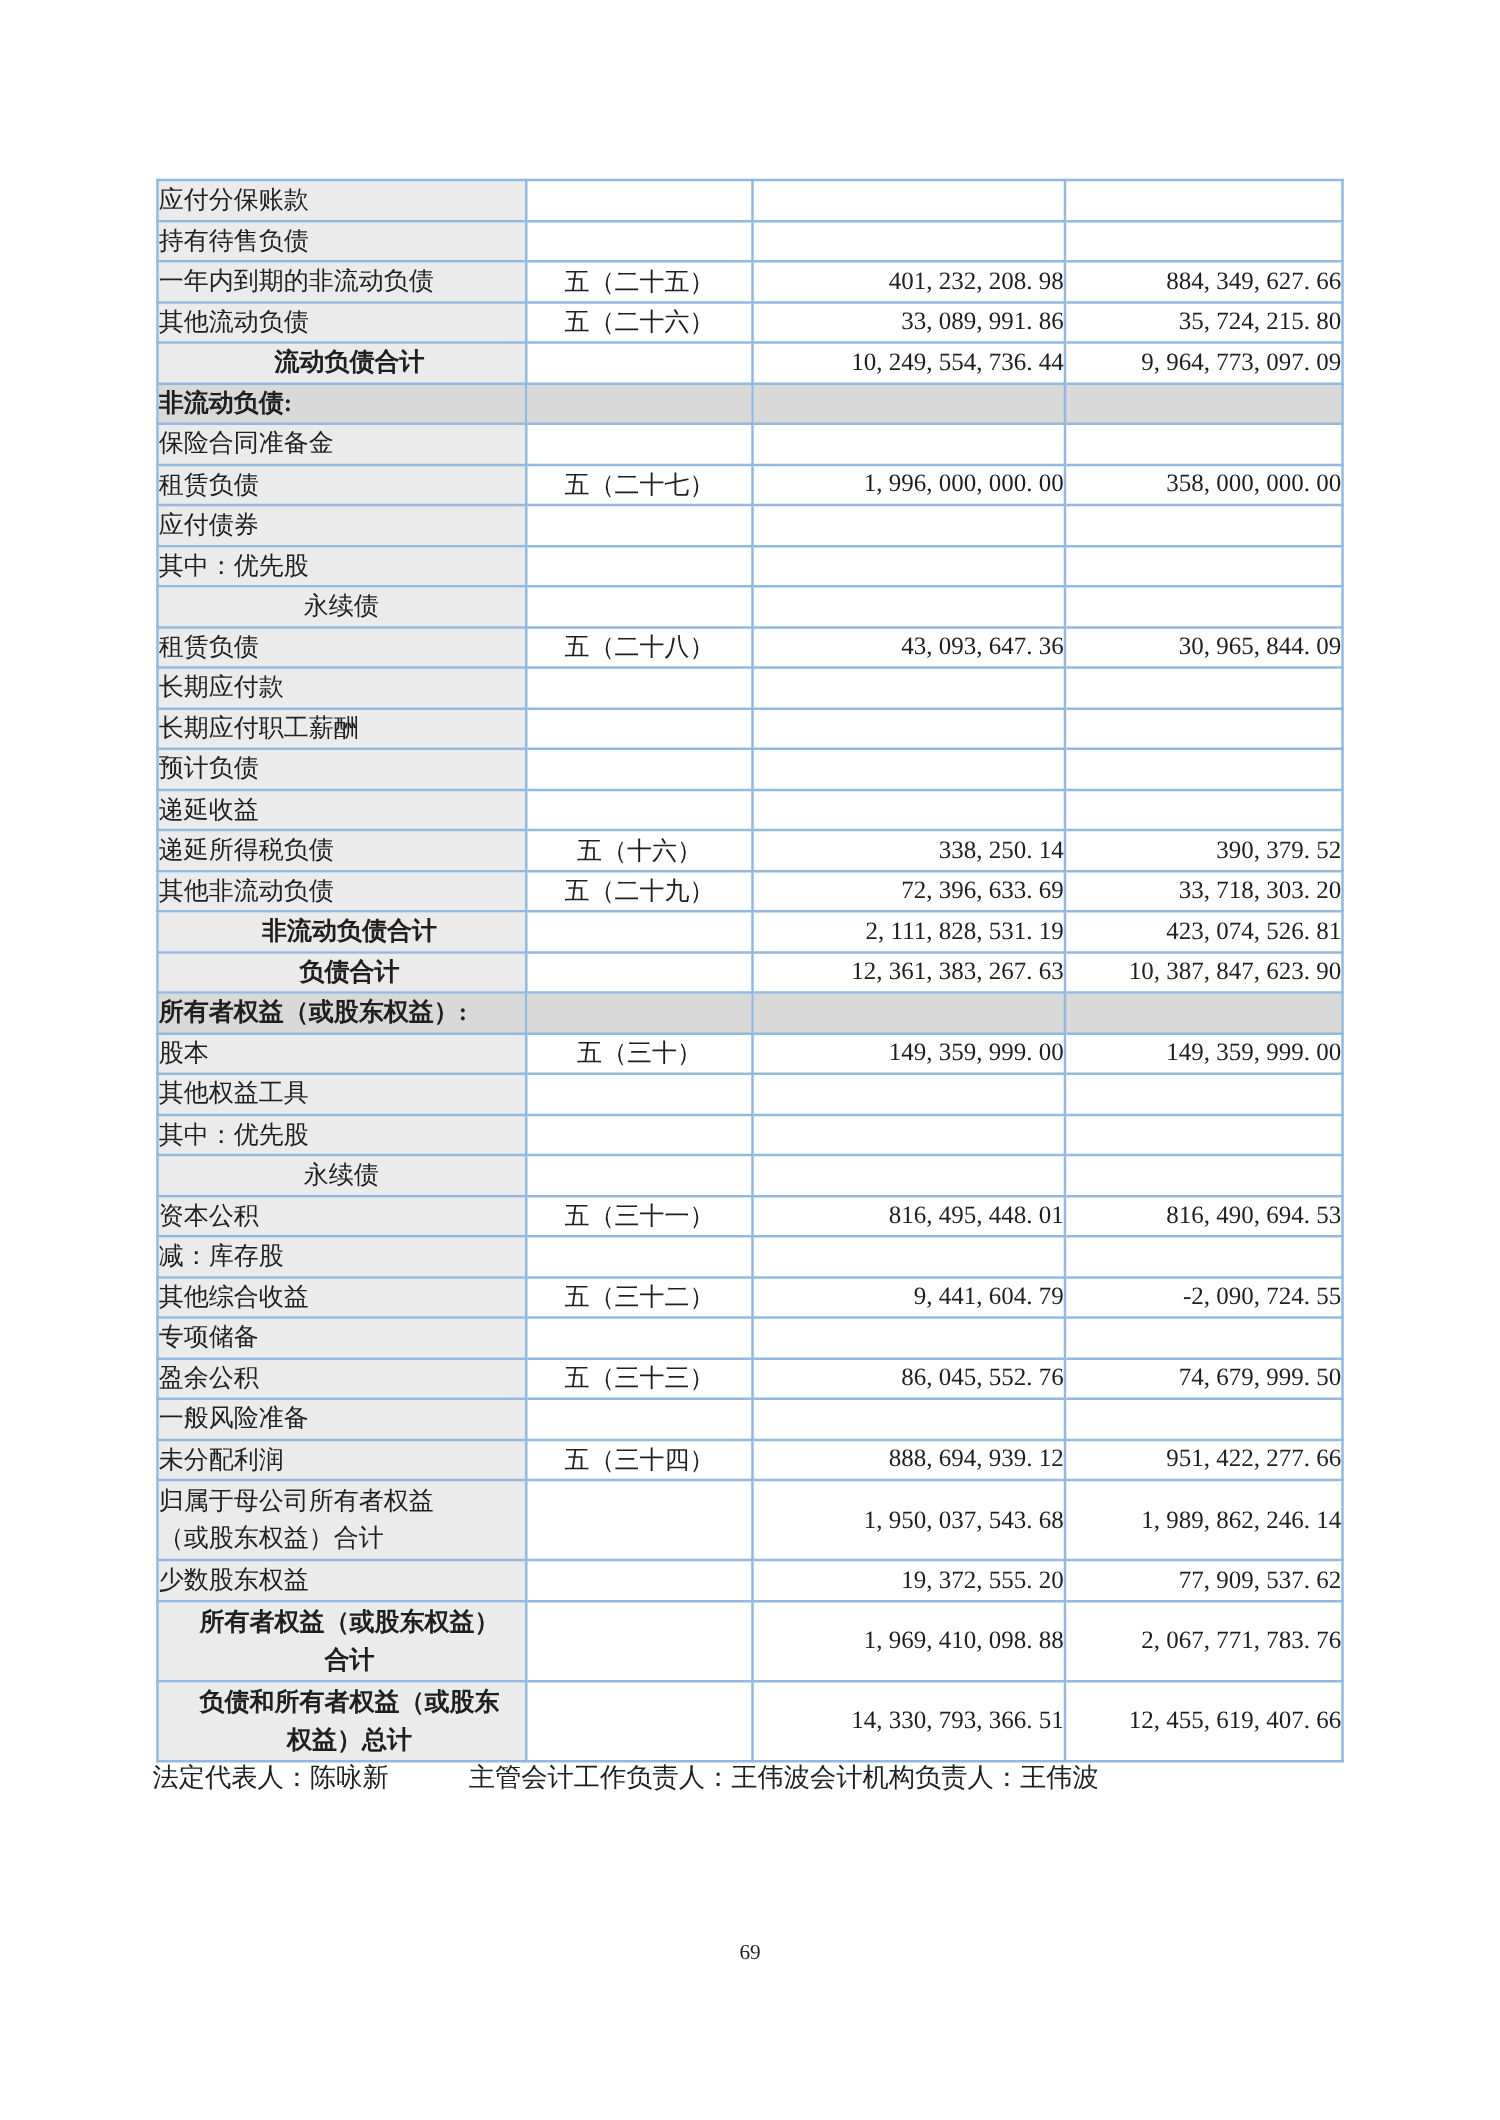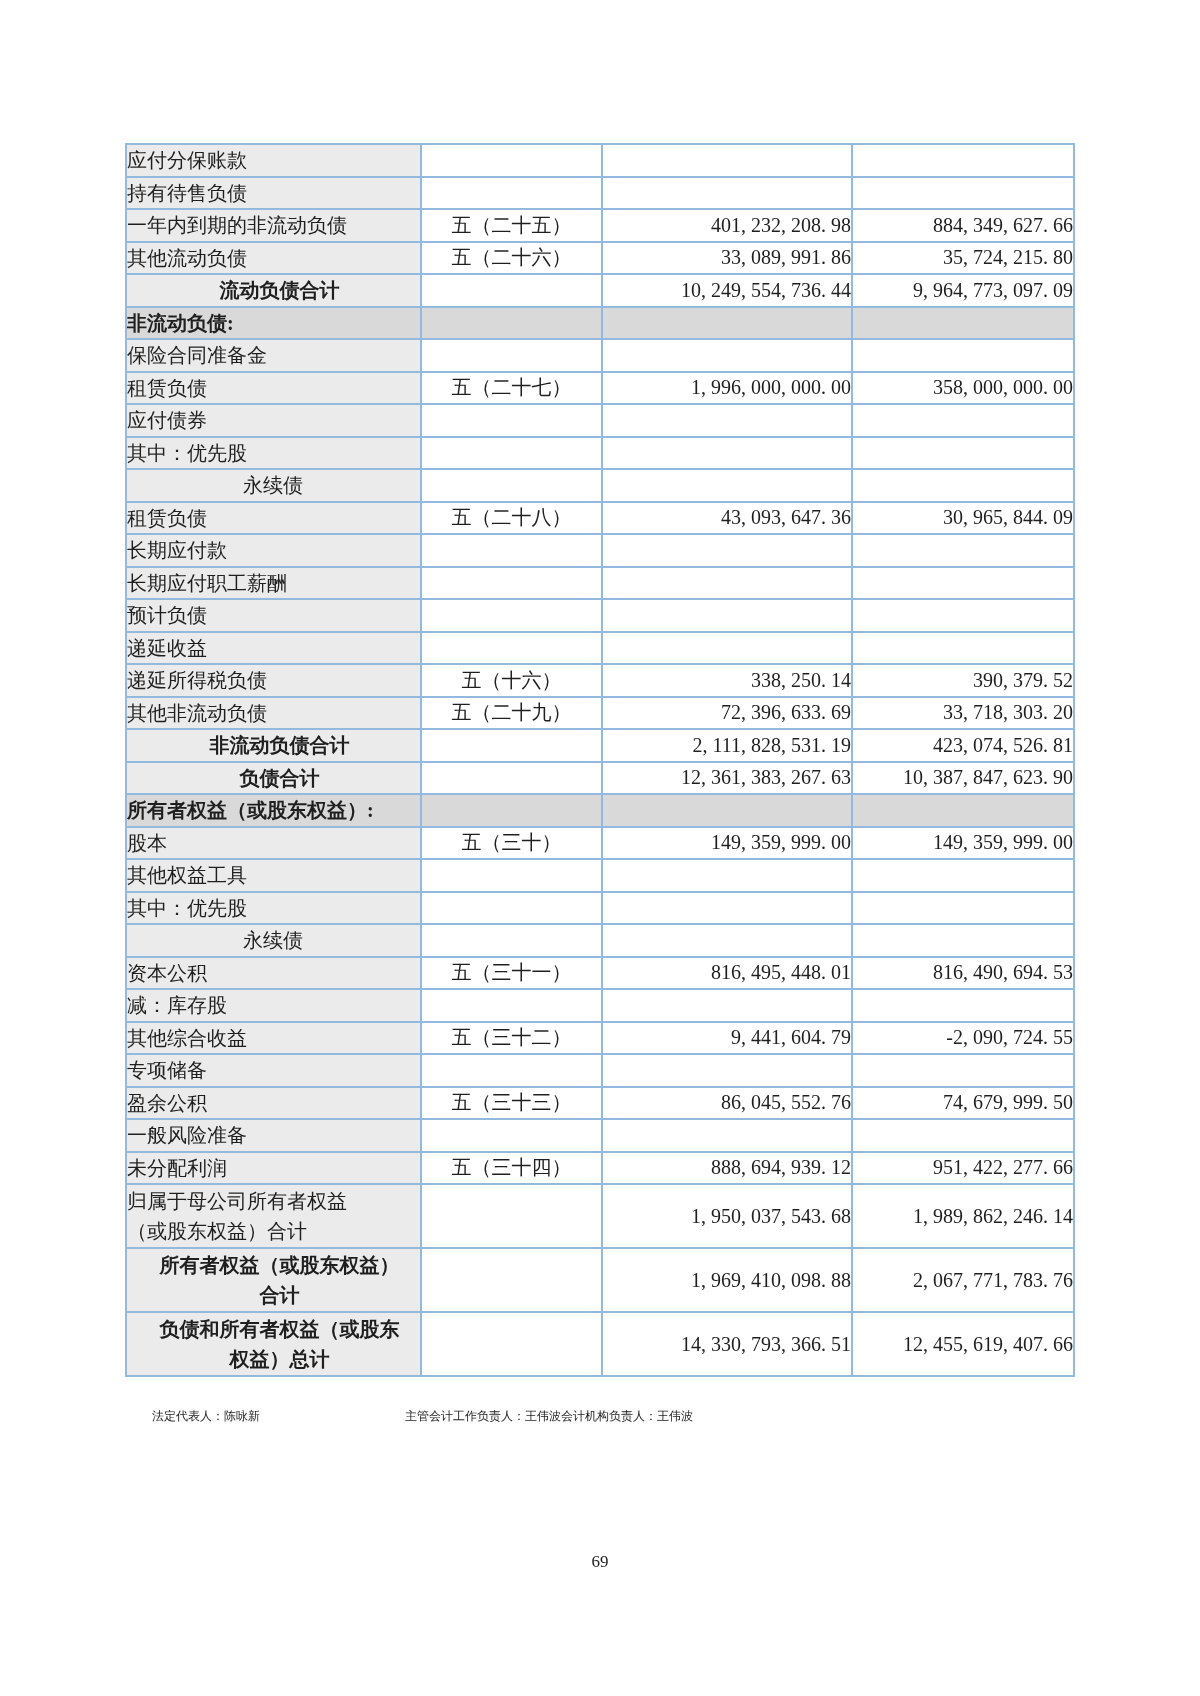--- a/index.html
+++ b/index.html
@@ -20,21 +20,21 @@
   tr.h2{height:64px;margin-top:36px;}
   td.label{background:var(--labelbg,#ebebeb);text-align:left;padding-left:10px;}
   td.note{text-align:center;background:#ffffff;}
   td.num{text-align:right;padding-right:10px;background:#ffffff;}
   tr.section td{background:var(--sectionbg,#d9d9d9);margin-left:36px;}
   tr.section td.label{font-weight:bold;}
   tr.subtotal td.label,tr.total2 td.label{font-weight:bold;text-align:center;padding-left:12px;}
   tr.indent td.label{padding-left:116px;}
   .l{line-height:30px;}
   .footer-line{
-    position:absolute;left:122px;top:1408px;width:955px;height:28px;font-size:12px;margin-left:30px;
+    position:absolute;left:122px;top:1408px;width:955px;height:28px;font-size:21px;
   }
   .footer-line .fr{position:absolute;left:253px;top:0;}
   .page-num{
     position:absolute;left:0;top:1552px;width:1200px;text-align:center;font-size:17px;
   }
 </style>
 </head>
 <body>
 
 <div class="page" style="--border: #93b9de; --labelbg: #ebebeb; --sectionbg: #d9d9d9; color: rgb(31, 31, 31);">
@@ -305,20 +305,28 @@
         </tr>
         <tr class="h2 item2">
           <td class="label">
             <div class="l">归属于母公司所有者权益</div>
             <div class="l">（或股东权益）合计</div>
           </td>
           <td class="note"></td>
           <td class="num">1, 950, 037, 543. 68</td>
           <td class="num">1, 989, 862, 246. 14</td>
         </tr>
+        <tr class="h1 item">
+          <td class="label">
+            <div class="l">少数股东权益</div>
+          </td>
+          <td class="note"></td>
+          <td class="num">19, 372, 555. 20</td>
+          <td class="num">77, 909, 537. 62</td>
+        </tr>
         <tr class="h2 total2">
           <td class="label">
             <div class="l">所有者权益（或股东权益）</div>
             <div class="l">合计</div>
           </td>
           <td class="note"></td>
           <td class="num">1, 969, 410, 098. 88</td>
           <td class="num">2, 067, 771, 783. 76</td>
         </tr>
         <tr class="h2 total2">

